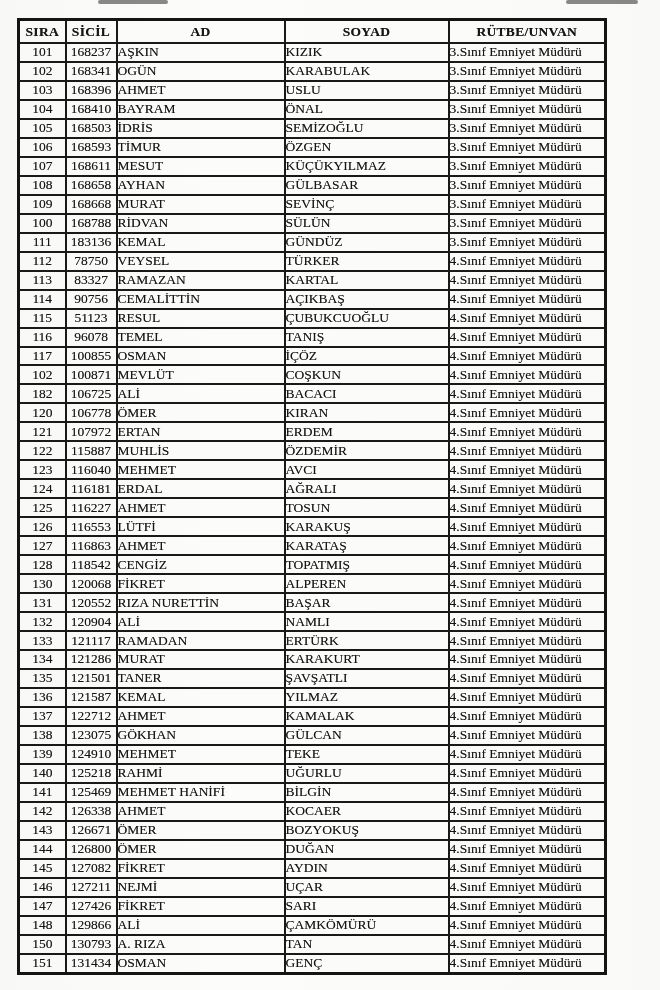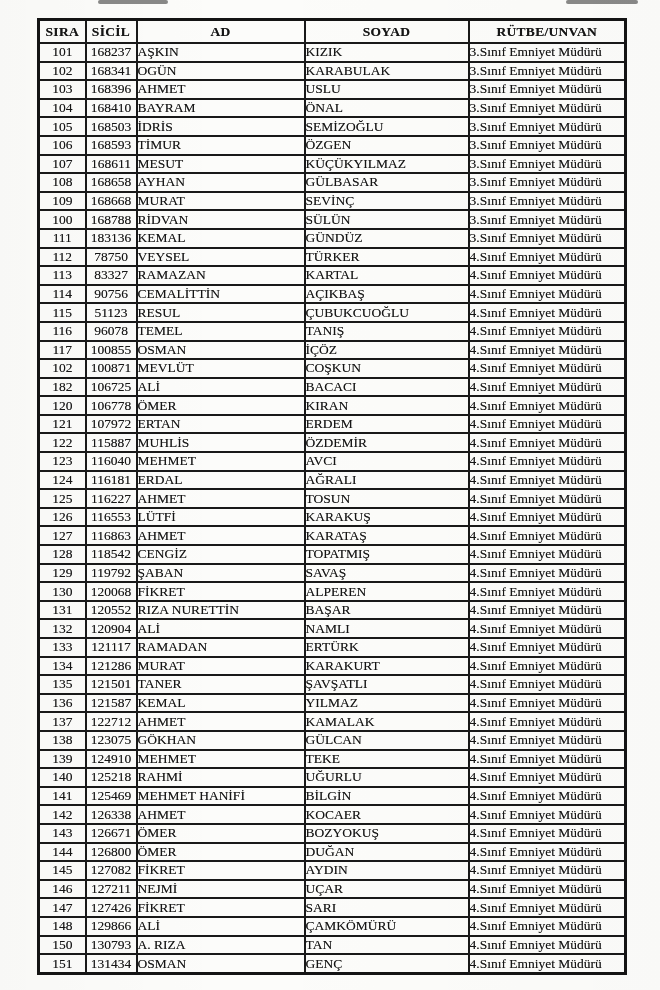--- a/index.html
+++ b/index.html
@@ -20,21 +20,21 @@
   .scan-artifact {
     position: absolute;
     background: #2a2a2a;
     opacity: 0.55;
     border-radius: 2px;
   }
   .artifact-1 { left: 98px;  top: 0; width: 70px; height: 4px; }
   .artifact-2 { left: 566px; top: 0; width: 72px; height: 4px; }
   table.roster {
     position: absolute;
-    left: 37px;
+    left: 17px;
     top: 18px;
     width: 587px;
     height: 957px;
     border-collapse: collapse;
     table-layout: fixed;
   }
   table.roster th,
   table.roster td {
     border: 2px solid #191919;
     overflow: hidden;
@@ -280,27 +280,20 @@
           <td class="al-l">4.Sınıf Emniyet Müdürü</td>
         </tr>
         <tr>
           <td class="al-c">128</td>
           <td class="al-c">118542</td>
           <td class="al-l">CENGİZ</td>
           <td class="al-l">TOPATMIŞ</td>
           <td class="al-l">4.Sınıf Emniyet Müdürü</td>
         </tr>
         <tr>
-          <td class="al-c">129</td>
-          <td class="al-c">119792</td>
-          <td class="al-l">ŞABAN</td>
-          <td class="al-l">SAVAŞ</td>
-          <td class="al-l">4.Sınıf Emniyet Müdürü</td>
-        </tr>
-        <tr>
           <td class="al-c">130</td>
           <td class="al-c">120068</td>
           <td class="al-l">FİKRET</td>
           <td class="al-l">ALPEREN</td>
           <td class="al-l">4.Sınıf Emniyet Müdürü</td>
         </tr>
         <tr>
           <td class="al-c">131</td>
           <td class="al-c">120552</td>
           <td class="al-l">RIZA NURETTİN</td>

